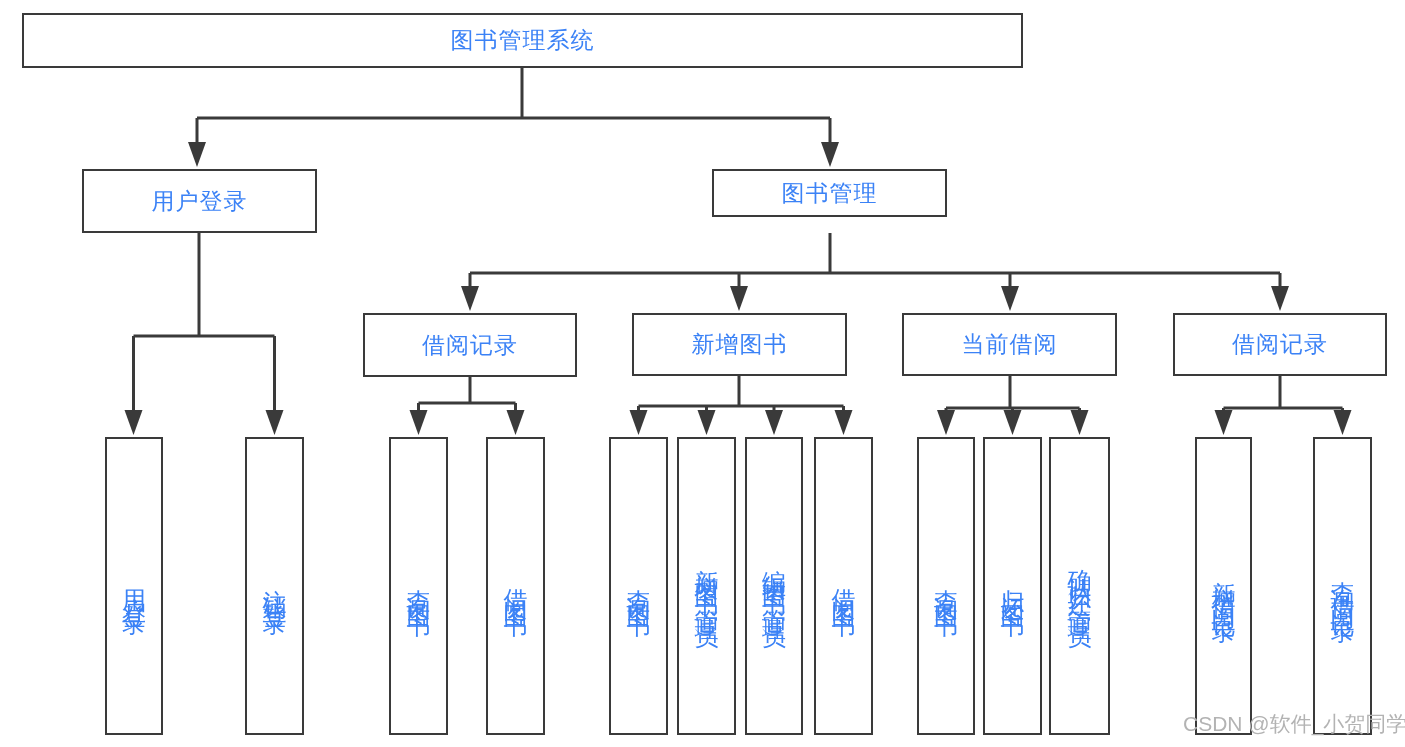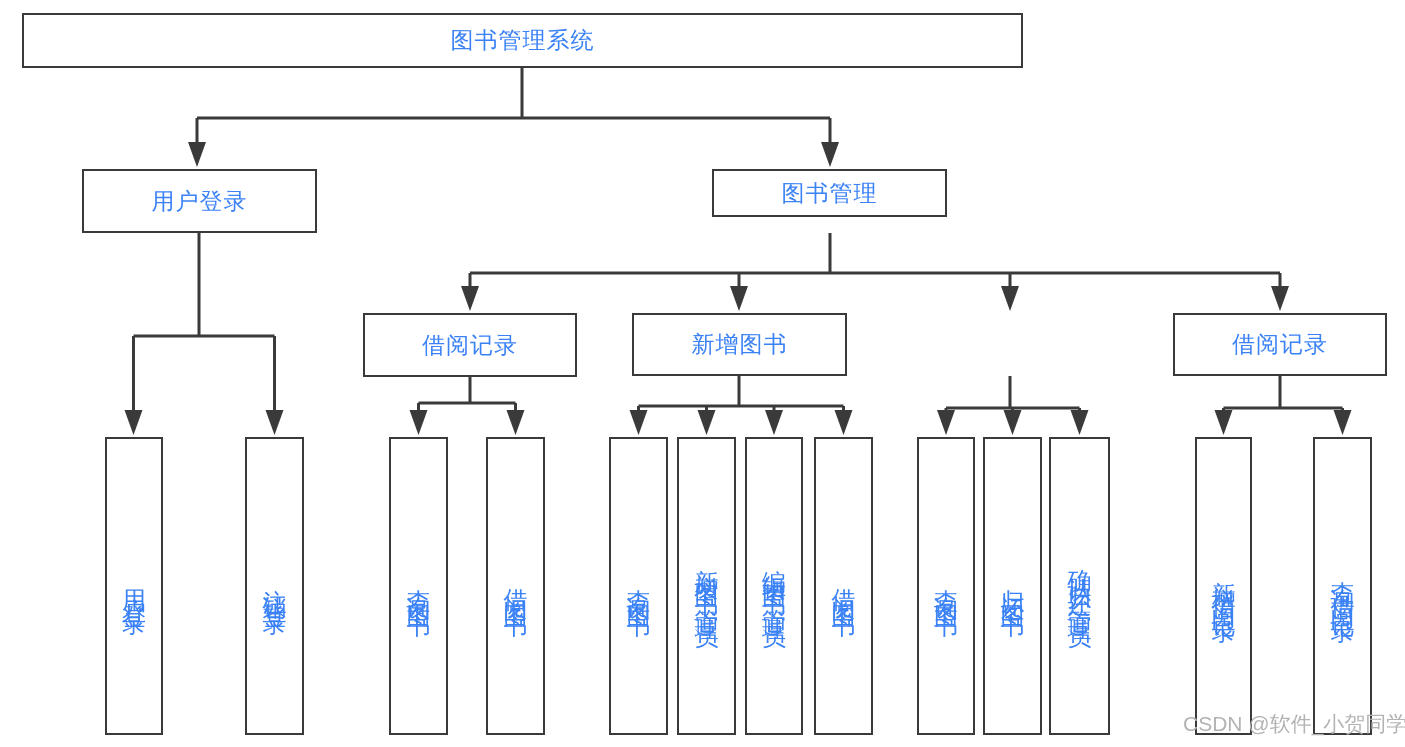--- a/index.html
+++ b/index.html
@@ -116,20 +116,21 @@
     </g>
   </svg>
 
   <div class="box box-h" style="left:22px; top:13px; width:1001px; height:55px;">图书管理系统</div>
 
   <div class="box box-h" style="left:82px; top:169px; width:235px; height:64px;">用户登录</div>
   <div class="box box-h" style="left:712px; top:169px; width:235px; height:48px;">图书管理</div>
 
   <div class="box box-h" style="left:363px; top:313px; width:214px; height:64px;">借阅记录</div>
   <div class="box box-h" style="left:632px; top:313px; width:215px; height:63px;">新增图书</div>
+  <div class="box box-h" style="left:902px; top:313px; width:215px; height:63px;">当前借阅</div>
   <div class="box box-h" style="left:1173px; top:313px; width:214px; height:63px;">借阅记录</div>
 
   <div class="box box-v" style="left:105px; top:437px; width:58px; height:298px;">用户登录</div>
   <div class="box box-v" style="left:245px; top:437px; width:59px; height:298px;">注销登录</div>
 
   <div class="box box-v" style="left:389px; top:437px; width:59px; height:298px;">查询图书</div>
   <div class="box box-v" style="left:486px; top:437px; width:59px; height:298px;">借阅图书</div>
 
   <div class="box box-v" style="left:609px; top:437px; width:59px; height:298px;">查询图书</div>
   <div class="box box-v" style="left:677px; top:437px; width:59px; height:298px;">新增图书（管理员）</div>

